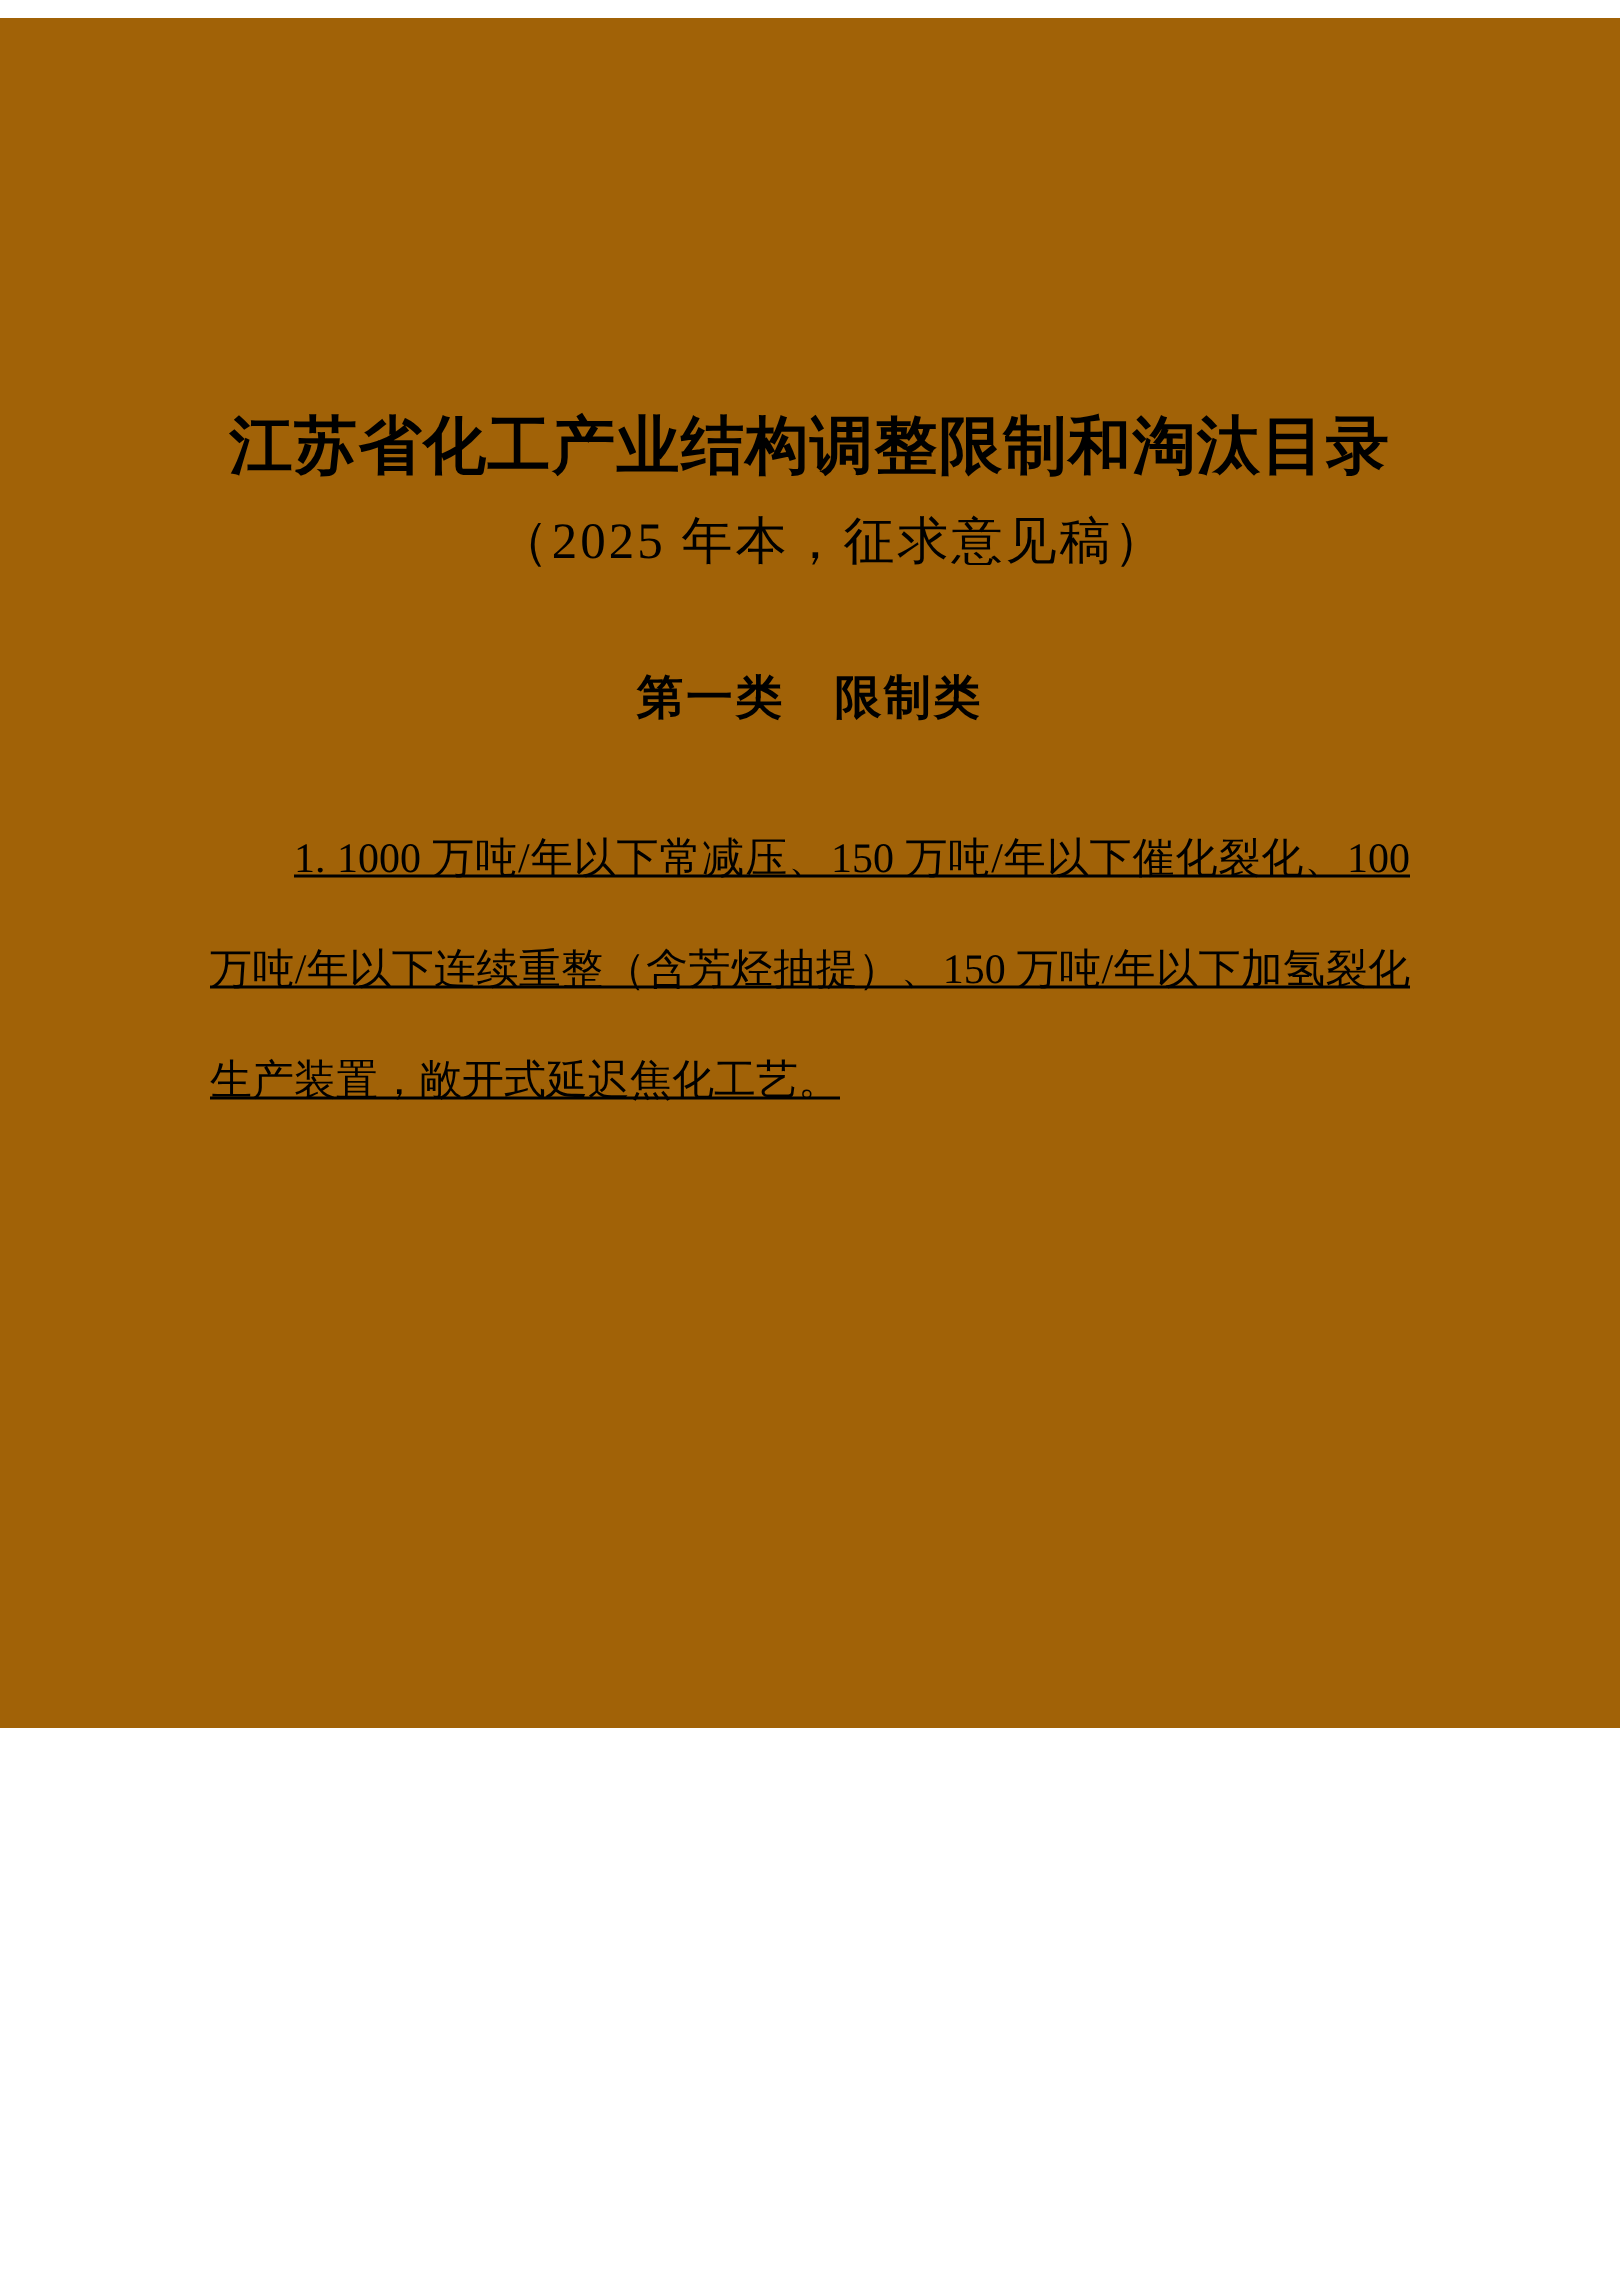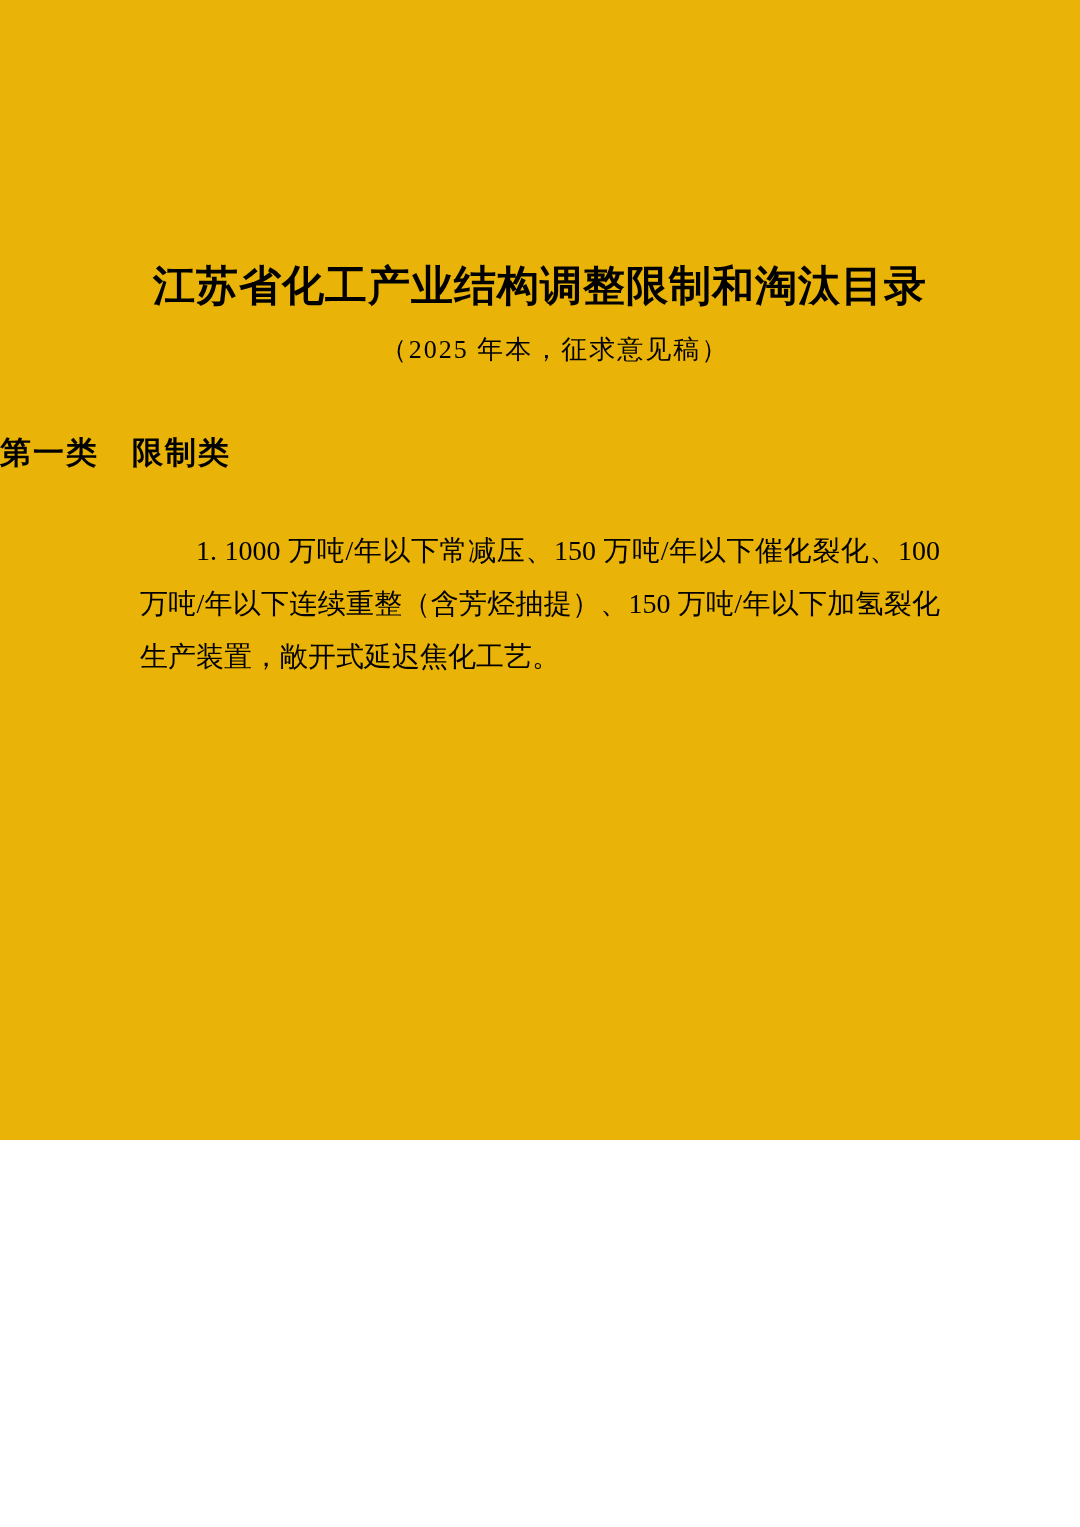--- a/index.html
+++ b/index.html
@@ -4,65 +4,67 @@
 <style>
   html, body {
     margin: 0;
     padding: 0;
     background: #ffffff;
   }
   .page {
     position: relative;
     width: 1080px;
     height: 1140px;
-    margin: 0 auto;
-    background: #eab308;
+    margin: 12px auto;
+    background: #a16207;
     color: #000000;
     font-family: "Liberation Serif", "DejaVu Serif", serif;
     overflow: hidden;
   }
   .doc-header {
     padding-top: 260px;
     text-align: center;
   }
   .doc-title {
     margin: 0;
     font-size: 42px;
     line-height: 52px;
     font-weight: bold;
     letter-spacing: 1px;
     font-family: "Liberation Serif", "DejaVu Serif", serif;
   }
   .doc-subtitle {
     margin-top: 20px;
-    font-size: 26px;
+    font-size: 34px;
     line-height: 36px;
     font-weight: normal;
     letter-spacing: 2px;
     padding-left: 30px;
   }
   .section-heading {
     margin: 64px 0 0 0;
+    text-align: center;
     font-size: 31px;
     line-height: 42px;
     font-weight: bold;
     letter-spacing: 2px;
     font-family: "Liberation Sans", "DejaVu Sans", sans-serif;
   }
   .body-text {
     width: 800px;
     margin: 50px auto 0 auto;
   }
   .para {
     margin: 0;
     font-size: 28px;
-    line-height: 53px;
+    line-height: 74px;
     text-align: justify;
     text-indent: 2em;
     word-break: break-all;
+    text-decoration: underline;
   }
   .page-number {
     position: absolute;
     top: 1372px;
     left: 0;
     width: 100%;
     text-align: center;
     font-size: 22px;
     line-height: 30px;
     letter-spacing: 2px;

